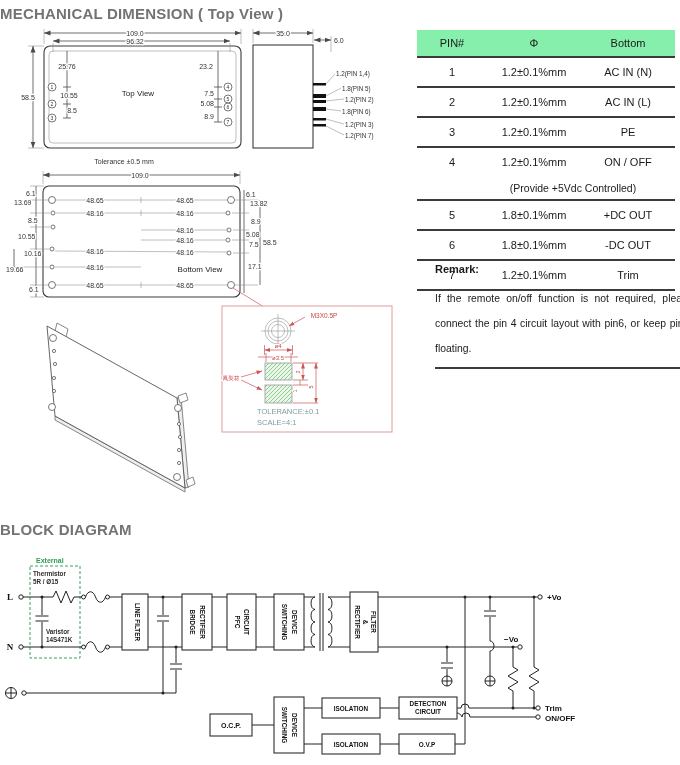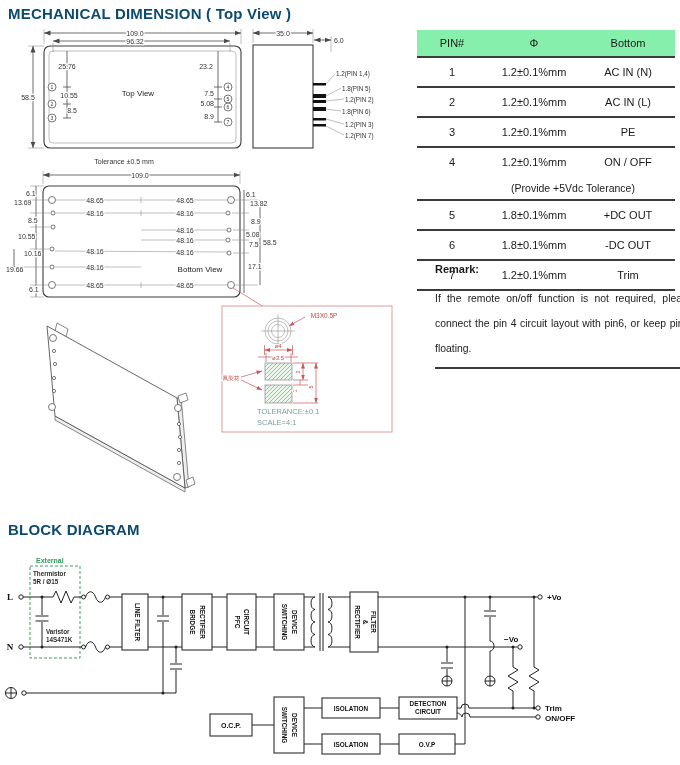--- a/index.html
+++ b/index.html
@@ -1,17 +1,17 @@
 <!DOCTYPE html>
 <html><head>
 <meta charset="utf-8">
 <style>
   html,body{margin:0;padding:0;background:#fff;}
   body{width:680px;height:765px;position:relative;font-family:"Liberation Sans",sans-serif;overflow:hidden;}
-  .hdr{position:absolute;left:8px;font-size:15px;font-weight:bold;color:#0c4a6e;letter-spacing:.2px;}
+  .hdr{position:absolute;left:0;font-size:15px;font-weight:bold;color:#737373;letter-spacing:.2px;}
   #mech-title{top:5px;}
   #block-title{top:521px;}
   svg{position:absolute;left:0;top:0;}
   
   text{font-family:"Liberation Sans",sans-serif;}
   .d{font-size:7px;fill:#333;text-anchor:middle;paint-order:stroke;stroke:#fff;stroke-width:2.4px;stroke-linejoin:round;}
   .ds{font-size:7px;fill:#333;text-anchor:start;paint-order:stroke;stroke:#fff;stroke-width:2.4px;stroke-linejoin:round;}
   .de{font-size:7px;fill:#333;text-anchor:end;paint-order:stroke;stroke:#fff;stroke-width:2.4px;stroke-linejoin:round;}
   .vlbl{font-size:8px;fill:#222;text-anchor:middle;}
   .pt{font-size:5px;fill:#333;text-anchor:middle;}
@@ -464,21 +464,21 @@
     <td>3</td>
     <td>1.2±0.1%mm</td>
     <td>PE</td>
   </tr>
   <tr class="nb">
     <td>4</td>
     <td>1.2±0.1%mm</td>
     <td>ON / OFF</td>
   </tr>
   <tr class="note-row">
-    <td colspan="3">(Provide +5Vdc Tolerance)</td>
+    <td colspan="3">(Provide +5Vdc Controlled)</td>
   </tr>
   <tr>
     <td>5</td>
     <td>1.8±0.1%mm</td>
     <td>+DC OUT</td>
   </tr>
   <tr>
     <td>6</td>
     <td>1.8±0.1%mm</td>
     <td>-DC OUT</td>

